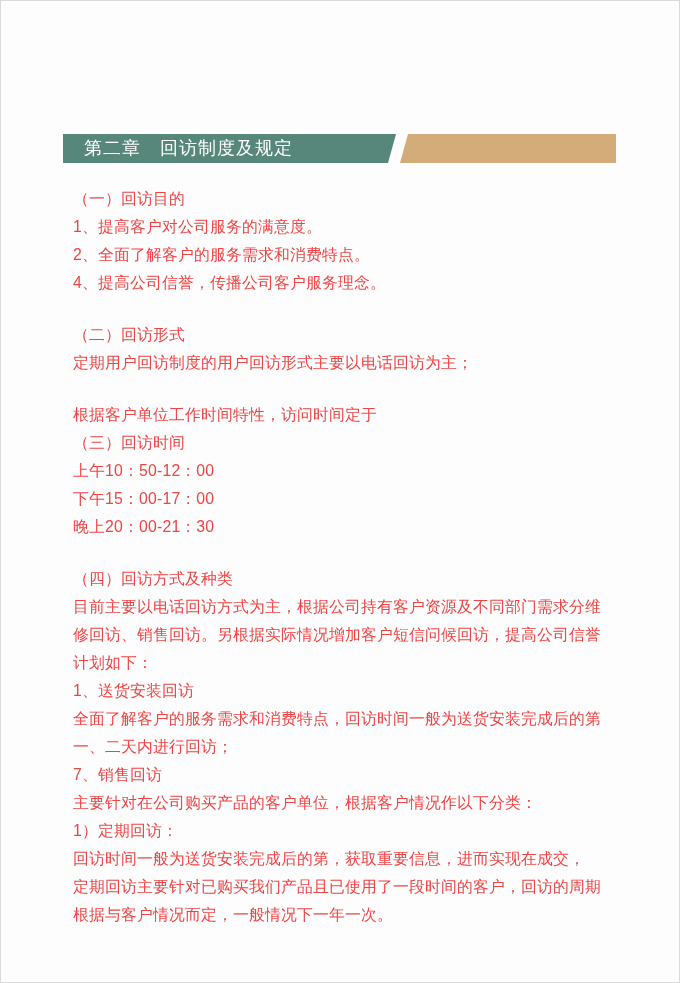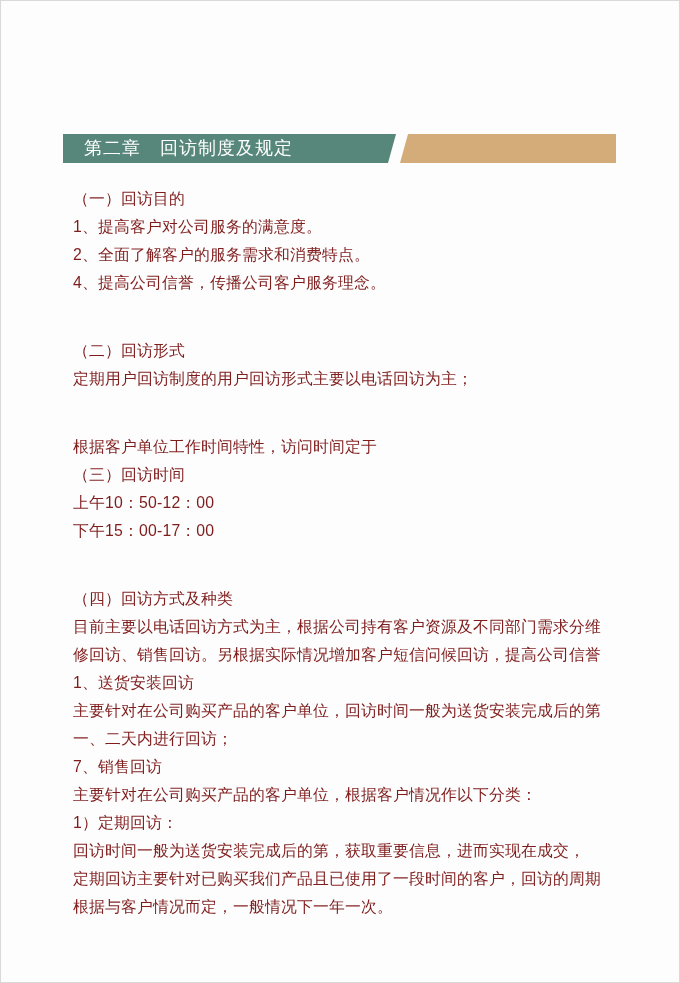--- a/index.html
+++ b/index.html
@@ -43,26 +43,26 @@
     flex: 1;
     margin-left: 4px;
     clip-path: polygon(8px 0, 100% 0, 100% 100%, 0 100%);
   }
   
   .content {
     position: absolute;
     top: 184px;
     left: 72px;
     right: 58px;
-    color: #7f1d1d;
+    color: #ef4444;
     font-size: 15.8px;
     letter-spacing: 0.2px;
   }
   .doc-section { margin: 0; }
-  .doc-section + .doc-section { margin-top: 40px; }
+  .doc-section + .doc-section { margin-top: 24px; }
   .line {
     line-height: 28px;
     white-space: nowrap;
   }
 </style>
 </head>
 <body>
 
 <div class="page">
   <div class="banner">
@@ -83,28 +83,30 @@
   <section class="doc-section">
     <div class="line heading">（二）回访形式</div>
   <div class="line">定期用户回访制度的用户回访形式主要以电话回访为主；</div>
       </section>
 
   <section class="doc-section">
     <div class="line">根据客户单位工作时间特性，访问时间定于</div>
   <div class="line heading">（三）回访时间</div>
         <div class="line">上午10：50-12：00</div>
         <div class="line">下午15：00-17：00</div>
+        <div class="line">晚上20：00-21：30</div>
       </section>
 
   <section class="doc-section">
     <div class="line heading">（四）回访方式及种类</div>
   <div class="line">目前主要以电话回访方式为主，根据公司持有客户资源及不同部门需求分维</div>
         <div class="line">修回访、销售回访。另根据实际情况增加客户短信问候回访，提高公司信誉</div>
+        <div class="line">计划如下：</div>
         <div class="line">1、送货安装回访</div>
-        <div class="line">主要针对在公司购买产品的客户单位，回访时间一般为送货安装完成后的第</div>
+        <div class="line">全面了解客户的服务需求和消费特点，回访时间一般为送货安装完成后的第</div>
         <div class="line">一、二天内进行回访；</div>
         <div class="line">7、销售回访</div>
         <div class="line">主要针对在公司购买产品的客户单位，根据客户情况作以下分类：</div>
         <div class="line">1）定期回访：</div>
         <div class="line">回访时间一般为送货安装完成后的第，获取重要信息，进而实现在成交，</div>
         <div class="line">定期回访主要针对已购买我们产品且已使用了一段时间的客户，回访的周期</div>
         <div class="line">根据与客户情况而定，一般情况下一年一次。</div>
       </section>
 </div>
 </div>

